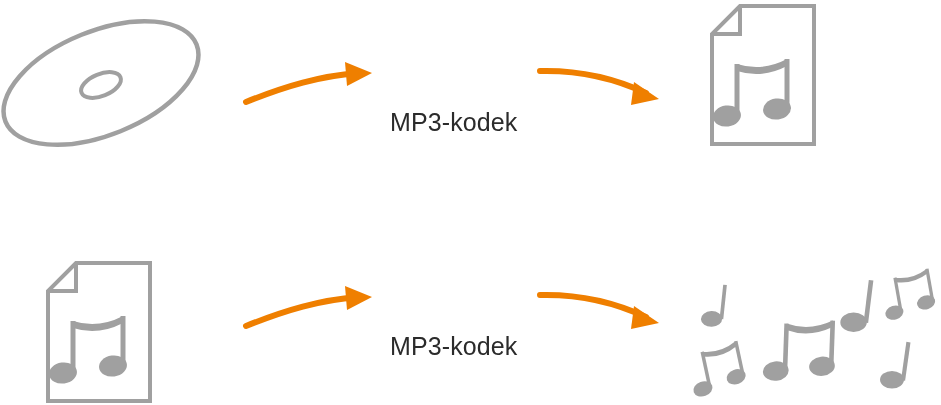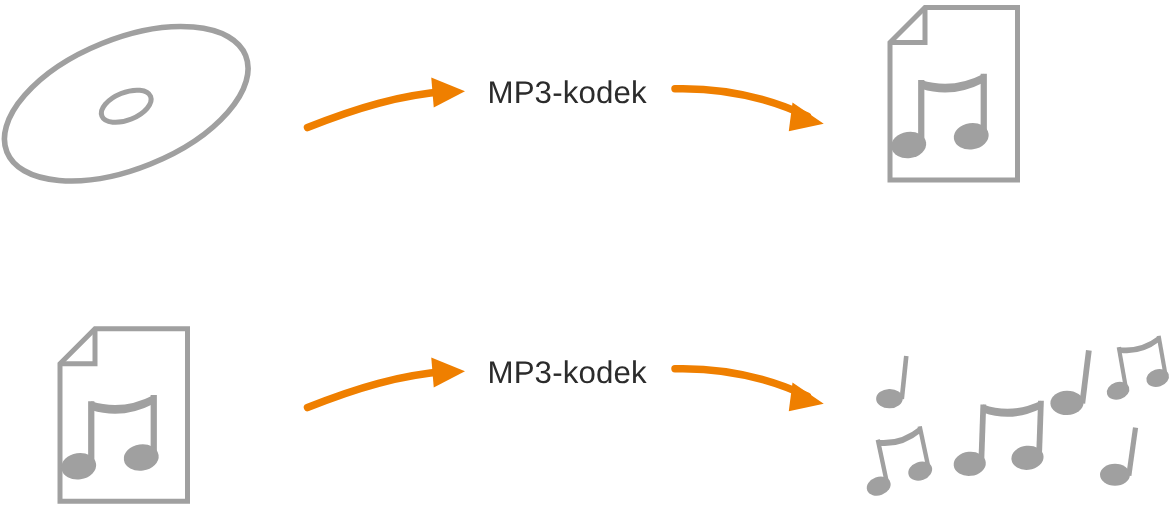--- a/index.html
+++ b/index.html
@@ -28,20 +28,21 @@
     display: block;
   }
   .codec-label {
     position: absolute;
     font-family: "Liberation Sans", sans-serif;
     font-size: 25px;
     font-weight: 400;
     color: #2b2b2b;
     white-space: nowrap;
     letter-spacing: 0.1px;
+    margin-top: 48px;
   }
   #codec-label-top {
     left: 390px;
     top: 60px;
   }
   #codec-label-bottom {
     left: 390px;
     top: 284px;
   }
 </style>

